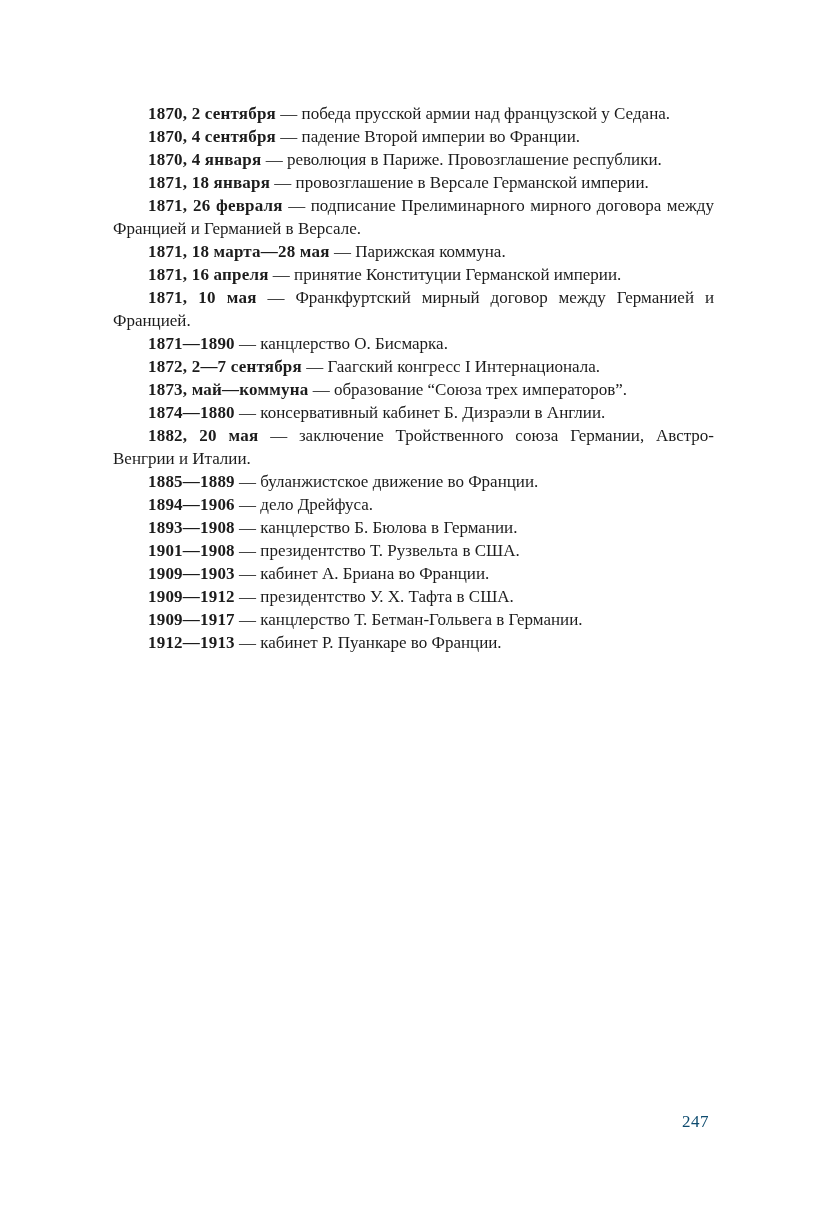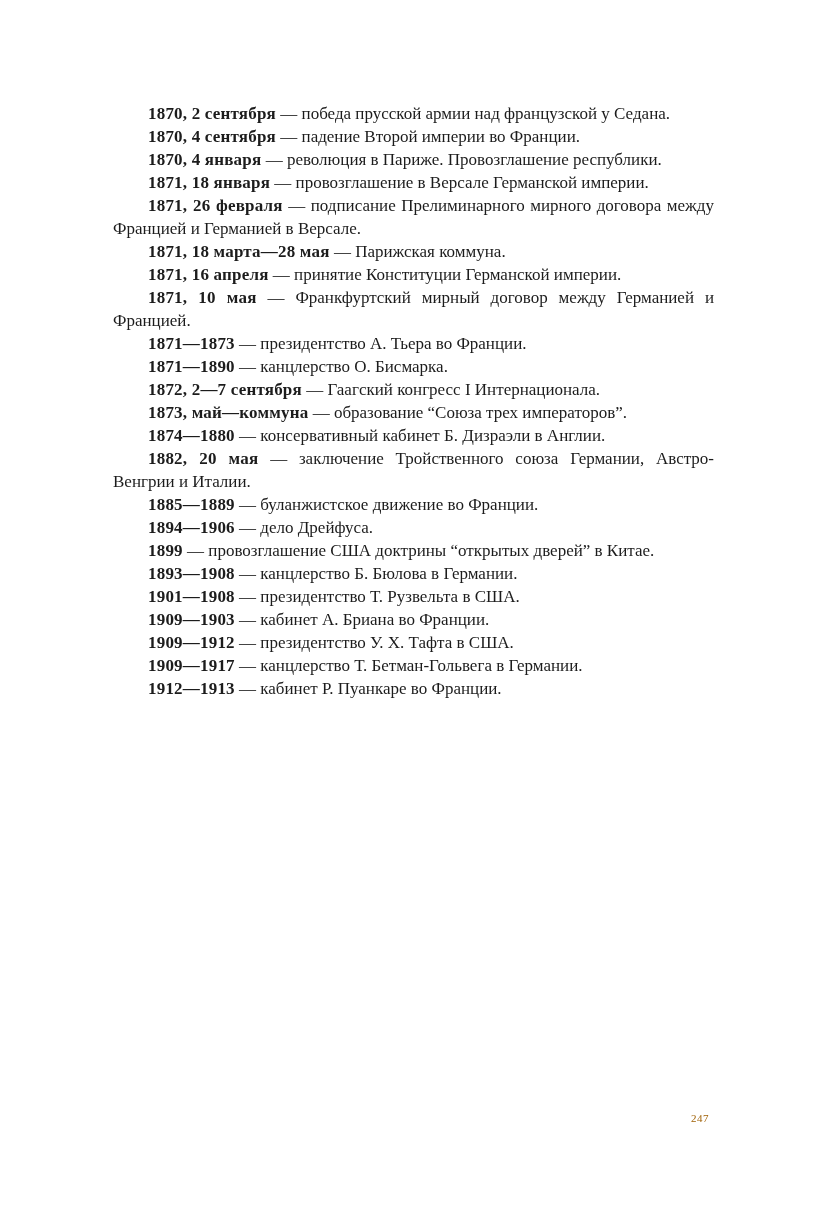--- a/index.html
+++ b/index.html
@@ -31,47 +31,45 @@
     text-indent: 35px;
   }
   .entry b {
     font-weight: bold;
     letter-spacing: 0.2px;
   }
   .page-number {
     position: absolute;
     top: 1112px;
     right: 114px;
-    font-size: 11px;
+    font-size: 17px;
     letter-spacing: 0.5px;
-    color: #a16207;
+    color: #0c4a6e;
   }
 </style>
 </head>
 <body>
 
 <div class="page">
   <div class="content">
       <p class="entry"><b>1870, 2 сентября</b> — победа прусской армии над французской у Седана.</p>
       <p class="entry"><b>1870, 4 сентября</b> — падение Второй империи во Франции.</p>
       <p class="entry"><b>1870, 4 января</b> — революция в Париже. Провозглашение республики.</p>
       <p class="entry"><b>1871, 18 января</b> — провозглашение в Версале Германской империи.</p>
       <p class="entry"><b>1871, 26 февраля</b> — подписание Прелиминарного мирного договора между Францией и Германией в Версале.</p>
       <p class="entry"><b>1871, 18 марта—28 мая</b> — Парижская коммуна.</p>
       <p class="entry"><b>1871, 16 апреля</b> — принятие Конституции Германской империи.</p>
       <p class="entry"><b>1871, 10 мая</b> — Франкфуртский мирный договор между Германией и Францией.</p>
-      <p class="entry"><b>1871—1873</b> — президентство А. Тьера во Франции.</p>
       <p class="entry"><b>1871—1890</b> — канцлерство О. Бисмарка.</p>
       <p class="entry"><b>1872, 2—7 сентября</b> — Гаагский конгресс I Интернационала.</p>
       <p class="entry"><b>1873, май—коммуна</b> — образование “Союза трех императоров”.</p>
       <p class="entry"><b>1874—1880</b> — консервативный кабинет Б. Дизраэли в Англии.</p>
       <p class="entry"><b>1882, 20 мая</b> — заключение Тройственного союза Германии, Австро-Венгрии и Италии.</p>
       <p class="entry"><b>1885—1889</b> — буланжистское движение во Франции.</p>
       <p class="entry"><b>1894—1906</b> — дело Дрейфуса.</p>
-      <p class="entry"><b>1899</b> — провозглашение США доктрины “открытых дверей” в Китае.</p>
       <p class="entry"><b>1893—1908</b> — канцлерство Б. Бюлова в Германии.</p>
       <p class="entry"><b>1901—1908</b> — президентство Т. Рузвельта в США.</p>
       <p class="entry"><b>1909—1903</b> — кабинет А. Бриана во Франции.</p>
       <p class="entry"><b>1909—1912</b> — президентство У. Х. Тафта в США.</p>
       <p class="entry"><b>1909—1917</b> — канцлерство Т. Бетман-Гольвега в Германии.</p>
       <p class="entry"><b>1912—1913</b> — кабинет Р. Пуанкаре во Франции.</p>
     </div>
   <div class="page-number">247</div>
 </div>
 

